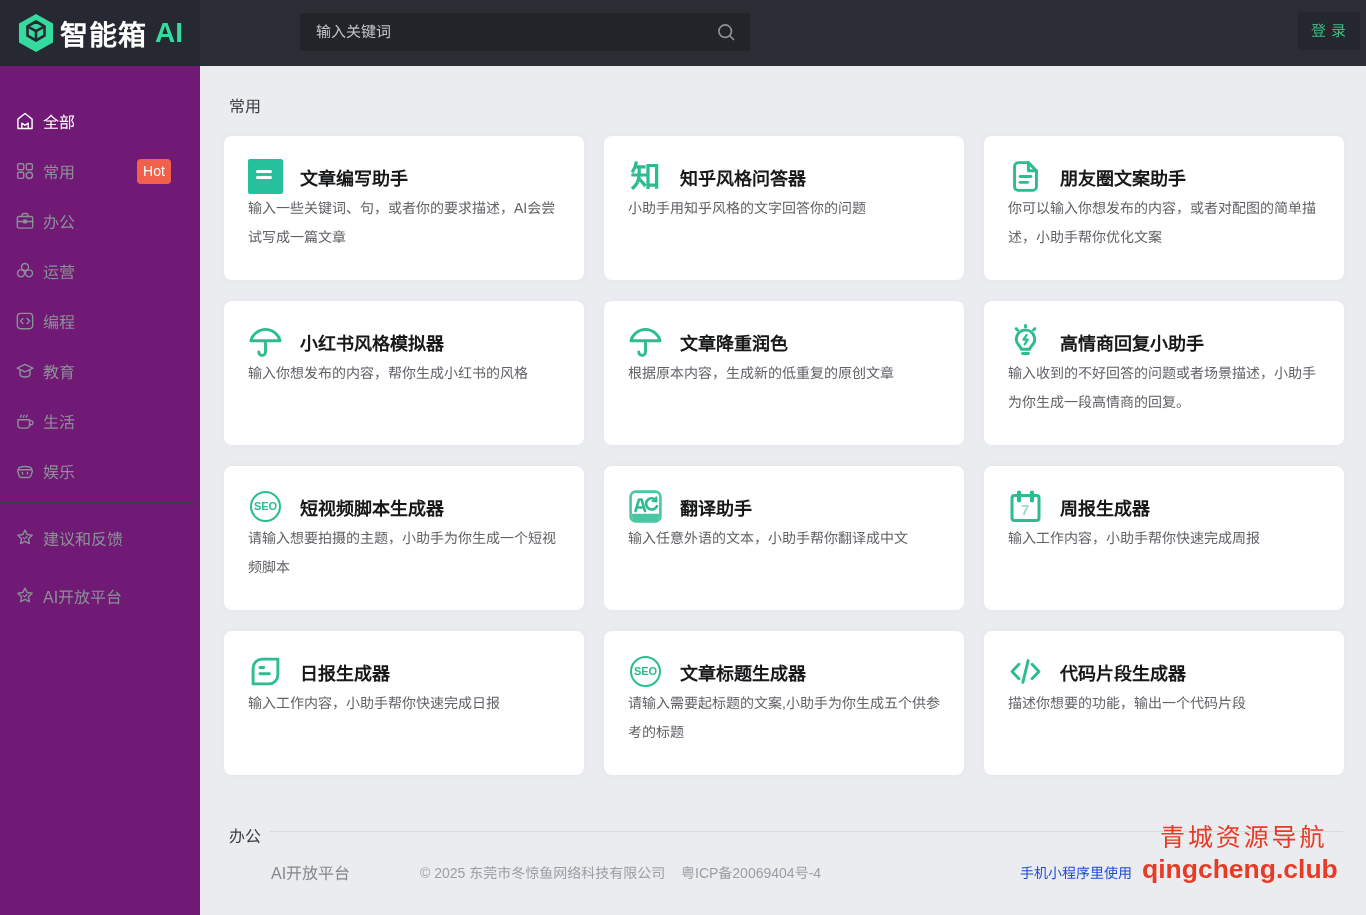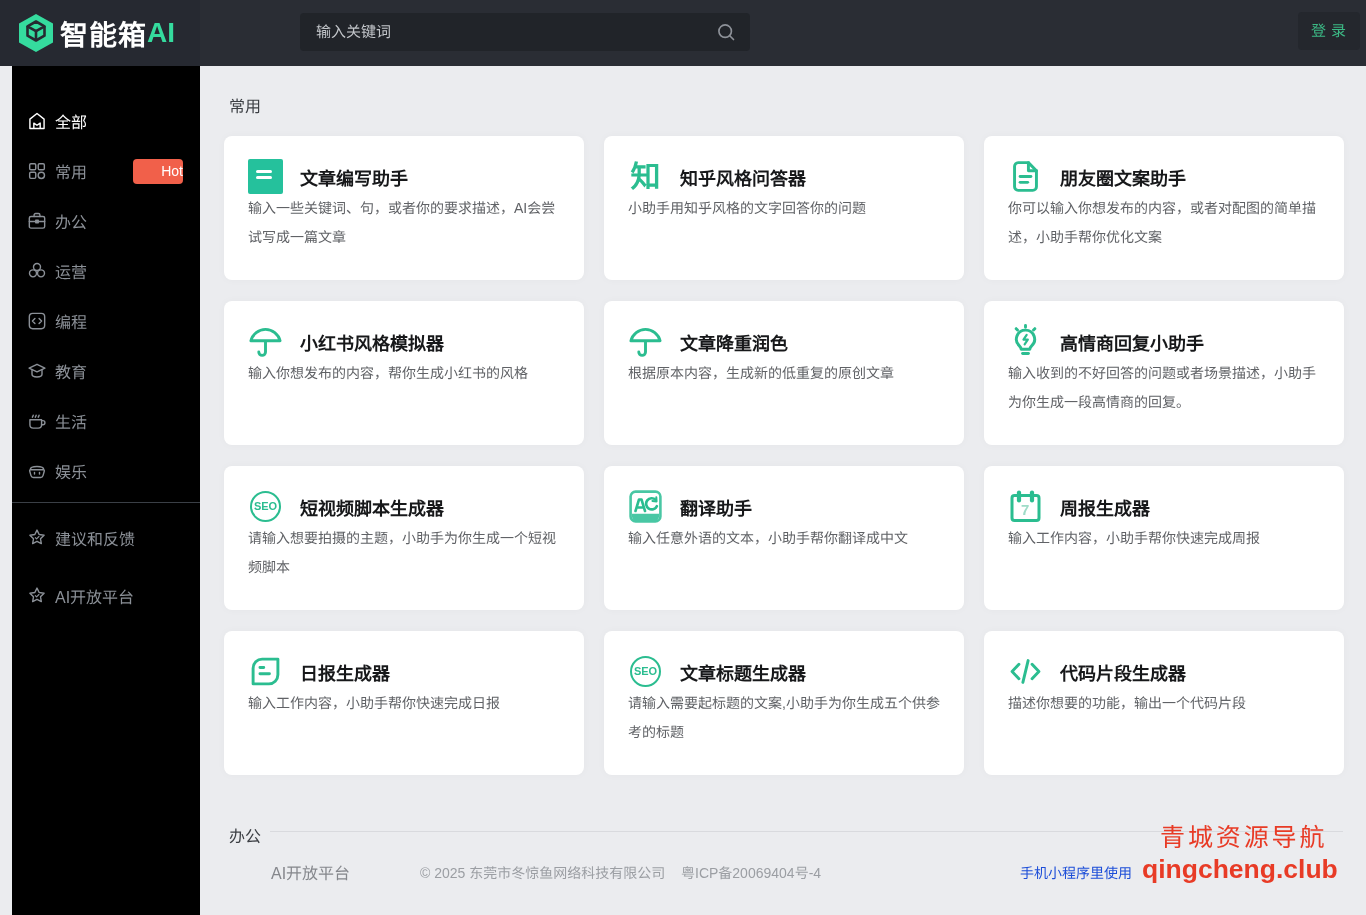--- a/index.html
+++ b/index.html
@@ -1,30 +1,30 @@
 <!DOCTYPE html>
 <html lang="zh-CN"><head>
 <meta charset="utf-8">
 <style>
 *{margin:0;padding:0;box-sizing:border-box}
 html,body{width:1366px;height:915px;overflow:hidden}
 body{font-family:"Liberation Sans",sans-serif;background:#ebecef;position:relative}
 .topbar{position:absolute;left:0;top:0;width:1366px;height:66px;background:#2a2d34}
 .logoarea{position:absolute;left:0;top:0;width:200px;height:66px;background:#262931;display:flex;align-items:center;padding-left:16px}
 .logotxt{color:#fff;font-size:28px;font-weight:bold;margin-left:4px;letter-spacing:1px}
-.logoai{color:#35db9e;font-size:28px;font-weight:bold;}
+.logoai{color:#35db9e;font-size:28px;font-weight:bold;margin-left:8px}
 .search{position:absolute;left:300px;top:13px;width:450px;height:38px;background:#212429;border-radius:4px;color:#c3c6ca;font-size:15px;line-height:38px;padding-left:16px}
 .search svg{position:absolute;right:14px;top:9px}
 .login{position:absolute;left:1298px;top:12px;width:62px;height:38px;background:#24272d;border-radius:4px;color:#3cb885;text-align:center;line-height:38px;font-size:15px;letter-spacing:5px;padding-left:4px}
-.sidebar{position:absolute;left:12px;top:66px;width:200px;height:849px;background:#000000}
+.sidebar{position:absolute;left:0;top:66px;width:200px;height:849px;background:#701a75}
 .menu{padding-top:30px}
 .mitem{height:50px;display:flex;align-items:center;padding-left:15px;color:#8b9097;font-size:16px}
 .mitem svg{margin-right:8px;flex:none}
 .mitem.active{color:#fff}
-.hot{margin-left:auto;margin-right:29px;width:50px;height:25px;background:#f1604a;border-radius:4px;color:#fff;font-size:14px;line-height:25px;text-align:right}
+.hot{margin-left:auto;margin-right:29px;width:34px;height:25px;background:#f1604a;border-radius:4px;color:#fff;font-size:14px;line-height:25px;text-align:center}
 .sdiv{position:absolute;left:0;top:436px;width:200px;border-top:1px solid #3a3f46}
 .sx1{position:absolute;top:447px;width:196px}
 .sx2{position:absolute;top:505px;width:200px}
 .content{position:absolute;left:200px;top:66px;width:1166px;height:849px;background:#ebecef}
 .sectitle{position:absolute;left:29px;top:27px;font-size:16px;color:#3c3f44}
 .grid{position:absolute;left:24px;top:70px;width:1120px;display:grid;grid-template-columns:repeat(3,360px);column-gap:20px;row-gap:21px}
 .card{width:360px;height:144px;background:#fff;border-radius:8px;padding:23px 24px;box-shadow:0 0 8px rgba(0,0,0,.03)}
 .chead{display:flex;align-items:center;height:35px}
 .cicon{width:35px;height:35px;flex:none;display:flex;align-items:center;justify-content:center;position:relative}
 .ctitle{margin-left:17px;font-size:18px;font-weight:bold;color:#17181a}

